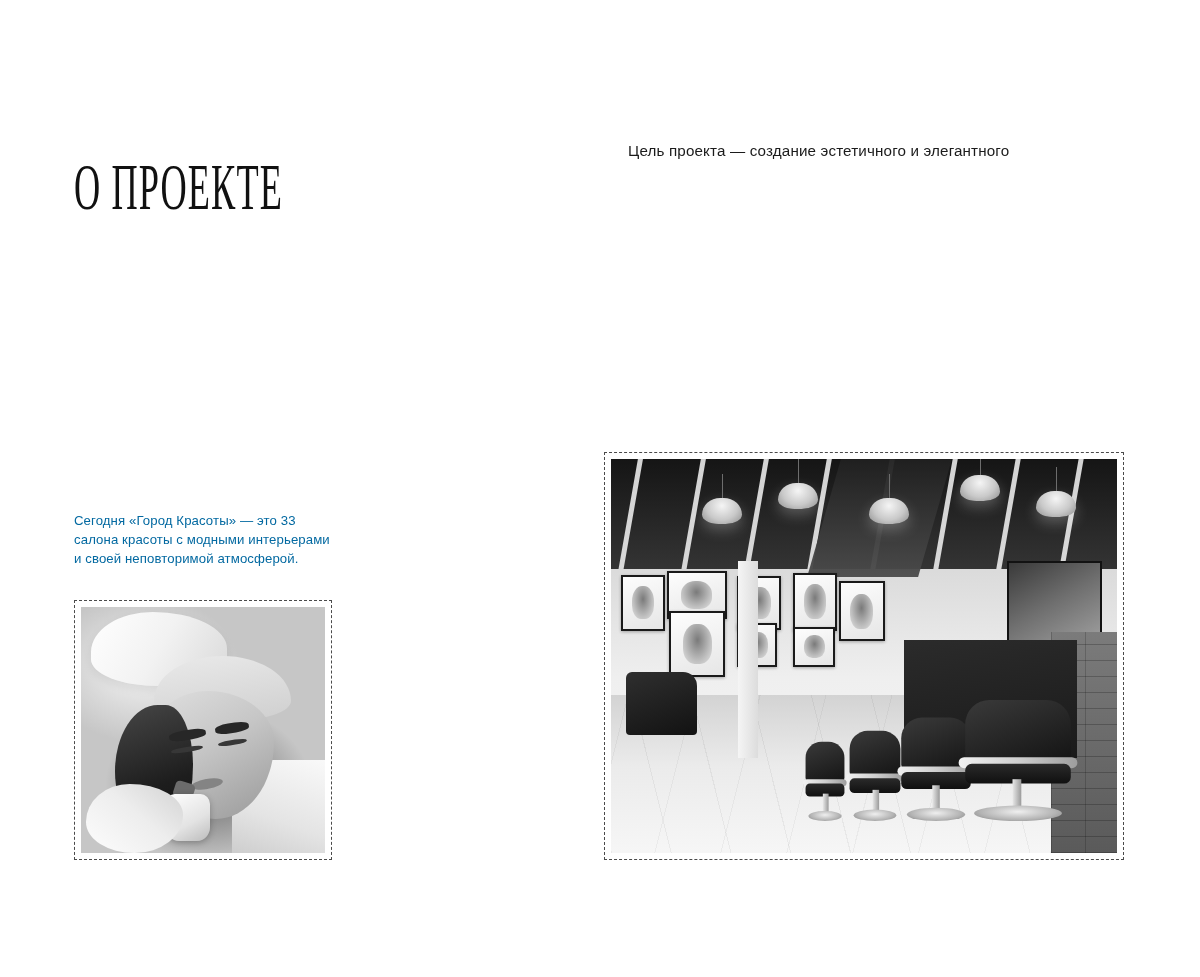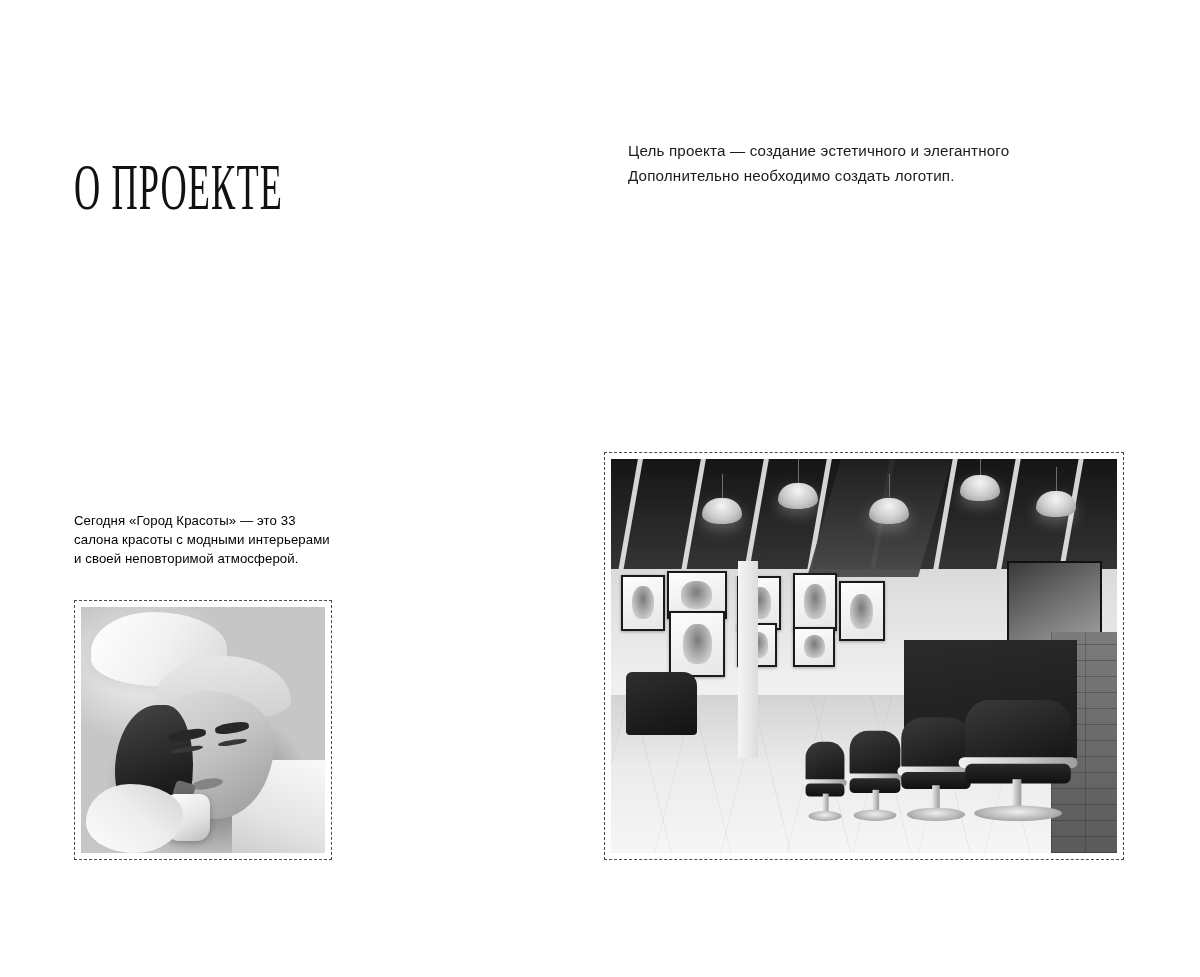--- a/index.html
+++ b/index.html
@@ -53,21 +53,21 @@
   }
 
   
   .left-caption {
     position: absolute;
     left: 74px;
     top: 511px;
     width: 256px;
     font-size: 13.2px;
     line-height: 19px;
-    color: #000000;
+    color: #0369a1;
     letter-spacing: 0.1px;
   }
 
   
   .frame {
     position: absolute;
     border: 1px dashed #4a4a4a;
     box-sizing: border-box;
     background: #ffffff;
     padding: 6px;
@@ -383,21 +383,20 @@
 </style>
 </head>
 <body>
 
 <div class="page">
 
   <h1 class="page-title">О ПРОЕКТЕ</h1>
 
   <div class="intro-block">
     <div class="intro-line">Цель проекта — создание эстетичного и элегантного</div>
-    <div class="intro-line">Дополнительно необходимо создать логотип.</div>
   </div>
 
   <div class="left-caption">Сегодня «Город Красоты» — это 33 салона красоты с модными интерьерами и своей неповторимой атмосферой.</div>
 
   <div class="frame frame-left">
     <div class="photo photo-facial">
       <div class="fc-towel"></div>
       <div class="fc-hand-top"></div>
       <div class="fc-forehead"></div>
       <div class="fc-face"></div>

